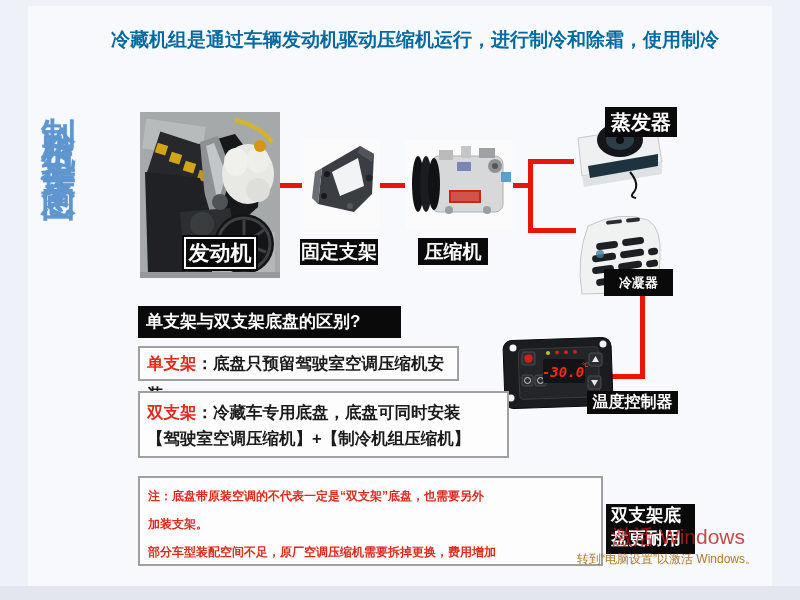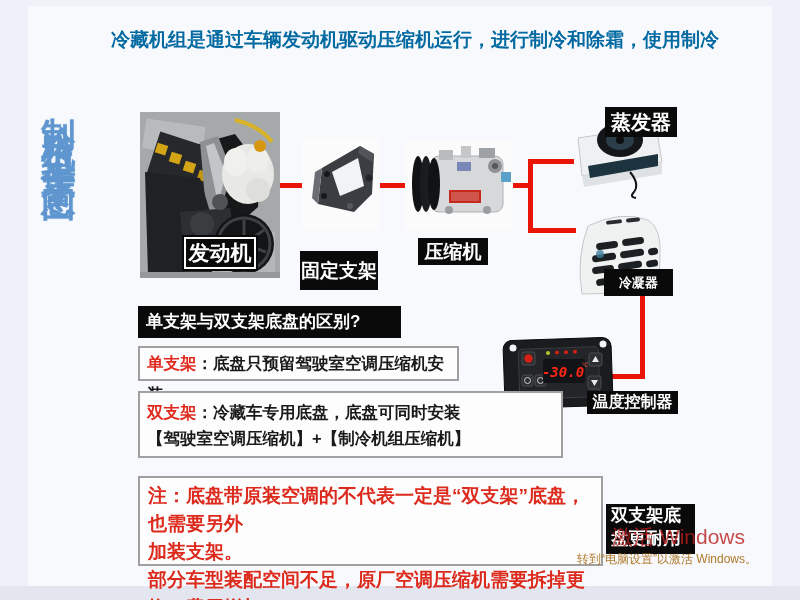--- a/index.html
+++ b/index.html
@@ -23,23 +23,23 @@
           display:flex;align-items:center;justify-content:center;white-space:nowrap;}
   .plabel.engine{border:2px solid #fff;outline:2px solid #0a0a0a;}
 
   .qheader{position:absolute;left:138px;top:306px;width:263px;height:32px;z-index:3;
            background:#0a0a0a;color:#fff;font-weight:700;font-size:17px;line-height:32px;
            padding-left:8px;box-sizing:border-box;}
   .tbox{position:absolute;z-index:3;background:#fdfdfe;border:2px solid #a0a0a0;
         box-sizing:border-box;color:#1a1a1a;}
   .single-box{left:138px;top:346px;width:321px;height:35px;font-size:16.5px;line-height:31px;
         padding-left:7px;font-weight:700;}
-  .double-box{left:138px;top:391px;width:425px;height:67px;font-size:16.5px;line-height:26px;
+  .double-box{left:138px;top:391px;width:371px;height:67px;font-size:16.5px;line-height:26px;
         padding:6px 7px;font-weight:700;}
-  .note-box{left:138px;top:476px;width:465px;height:90px;font-size:19px;line-height:28px;
+  .note-box{left:138px;top:476px;width:465px;height:90px;font-size:12px;line-height:28px;
         padding:4px 8px;font-weight:700;color:#dc2a1c;}
   .term{color:#e02a1e;}
   .durable-box{position:absolute;left:606px;top:504px;width:89px;height:50px;z-index:5;
         background:#0a0a0a;color:#fff;font-weight:700;font-size:17.5px;line-height:23px;
         padding:0 5px;box-sizing:border-box;}
 
   .wm1{position:absolute;left:612px;top:523px;z-index:9;font-size:21px;color:#b91c1c;
        opacity:.8;white-space:nowrap;}
   .wm2{position:absolute;left:577px;top:551px;z-index:9;font-size:12px;color:#a16207;
        opacity:.85;white-space:nowrap;}
@@ -186,21 +186,21 @@
       <text x="61" y="42" text-anchor="middle" font-family="DejaVu Sans Mono, monospace" font-size="14" font-weight="bold" fill="#ff2717">-30.0</text>
       <text x="80" y="32" font-family="DejaVu Sans, sans-serif" font-size="6" fill="#ff5a3c">℃</text>
       <rect x="87" y="18" width="13" height="13" rx="2" fill="#2c2e32" stroke="#4a4c50"></rect>
       <path d="M93.5 21 L97 27 L90 27 Z" fill="#e8e9ec"></path>
       <rect x="86" y="41" width="13" height="13" rx="2" fill="#2c2e32" stroke="#4a4c50"></rect>
       <path d="M92.5 51 L89 45 L96 45 Z" fill="#e8e9ec"></path>
     </svg>
   </div>
 
   <div class="plabel engine" style="left:184px;top:237px;width:68px;height:28px;font-size:21px">发动机</div>
-  <div class="plabel" style="left:300px;top:251px;width:78px;height:39px;font-size:19px">固定支架</div>
+  <div class="plabel" style="left:300px;top:239px;width:78px;height:26px;font-size:19px">固定支架</div>
   <div class="plabel" style="left:418px;top:238px;width:70px;height:27px;font-size:19px">压缩机</div>
   <div class="plabel" style="left:605px;top:107px;width:72px;height:30px;font-size:20px">蒸发器</div>
   <div class="plabel" style="left:604px;top:269px;width:69px;height:27px;font-size:13px">冷凝器</div>
   <div class="plabel" style="left:587px;top:391px;width:91px;height:23px;font-size:16px">温度控制器</div>
 
   <div class="qheader">单支架与双支架底盘的区别?</div>
 
   <div class="tbox single-box">
     <span class="term">单支架</span><span>：底盘只预留驾驶室空调压缩机安装</span>
   </div>

